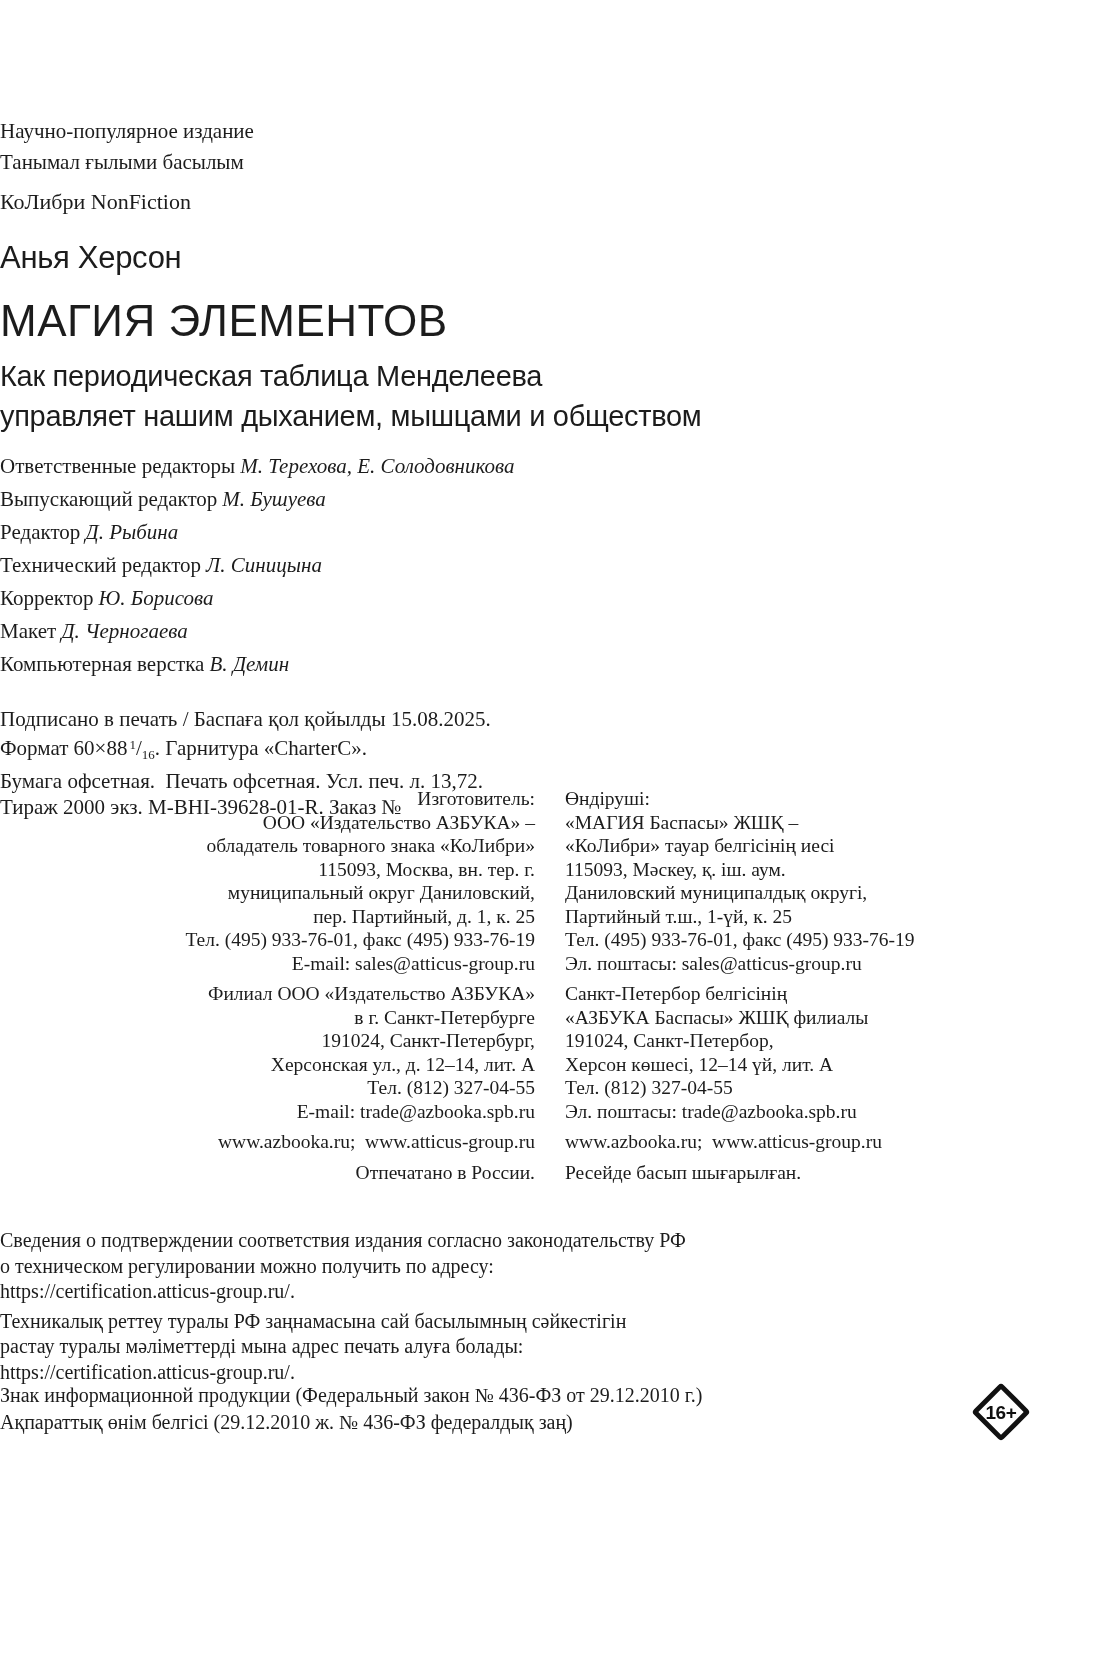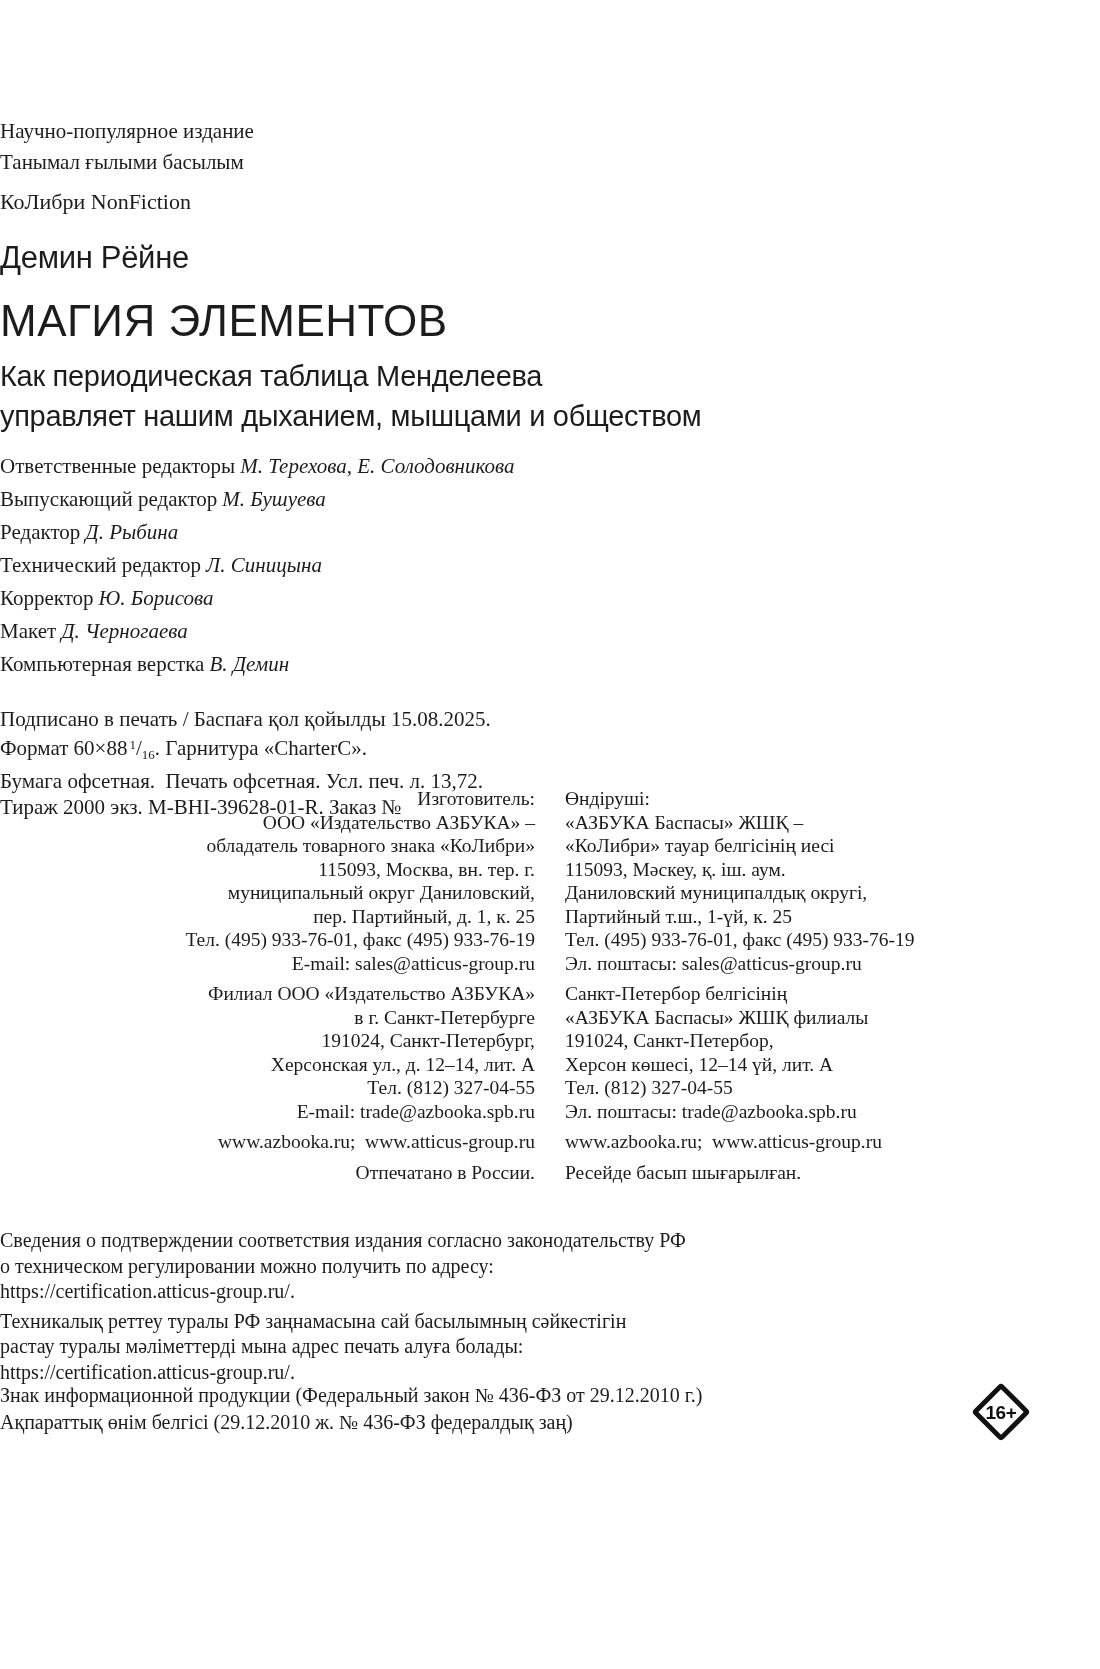--- a/index.html
+++ b/index.html
@@ -70,21 +70,21 @@
 
 <div class="page">
 
   <div class="sec series">
     <div>Научно-популярное издание</div>
     <div>Танымал ғылыми басылым</div>
   </div>
 
   <div class="sec imprint">КоЛибри NonFiction</div>
 
-  <div class="sec sans author">Демин Рёйне</div>
+  <div class="sec sans author">Анья Херсон</div>
   <div class="sec sans booktitle">МАГИЯ ЭЛЕМЕНТОВ</div>
   <div class="sec sans subtitle">
     <div>Как периодическая таблица Менделеева</div>
     <div>управляет нашим дыханием, мышцами и обществом</div>
   </div>
 
   <div class="sec credits">
     <div><span>Ответственные редакторы</span><span class="credit-name">М. Терехова, Е. Солодовникова</span></div>
     <div><span>Выпускающий редактор</span><span class="credit-name">М. Бушуева</span></div>
     <div><span>Редактор</span><span class="credit-name">Д. Рыбина</span></div>
@@ -120,21 +120,21 @@
         <span class="line" style="display:block">Херсонская ул., д. 12–14, лит. А</span>
         <span class="line" style="display:block">Тел. (812) 327-04-55</span>
         <span class="line" style="display:block">E-mail: trade@azbooka.spb.ru</span>
       </p>
       <p class="sites-line ws">www.azbooka.ru;  www.atticus-group.ru</p>
       <p class="printed-line">Отпечатано в России.</p>
     </div>
     <div class="col col-kz">
       <p>
         <span class="line" style="display:block">Өндіруші:</span>
-        <span class="line" style="display:block">«АЗБУКА Баспасы» ЖШҚ –</span>
+        <span class="line" style="display:block">«МАГИЯ Баспасы» ЖШҚ –</span>
         <span class="line" style="display:block">«КоЛибри» тауар белгісінің иесі</span>
         <span class="line" style="display:block">115093, Мәскеу, қ. іш. аум.</span>
         <span class="line" style="display:block">Даниловский муниципалдық округі,</span>
         <span class="line" style="display:block">Партийный т.ш., 1-үй, к. 25</span>
         <span class="line" style="display:block">Тел. (495) 933-76-01, факс (495) 933-76-19</span>
         <span class="line" style="display:block">Эл. поштасы: sales@atticus-group.ru</span>
       </p>
       <p>
         <span class="line" style="display:block">Санкт-Петербор белгісінің</span>
         <span class="line" style="display:block">«АЗБУКА Баспасы» ЖШҚ филиалы</span>

